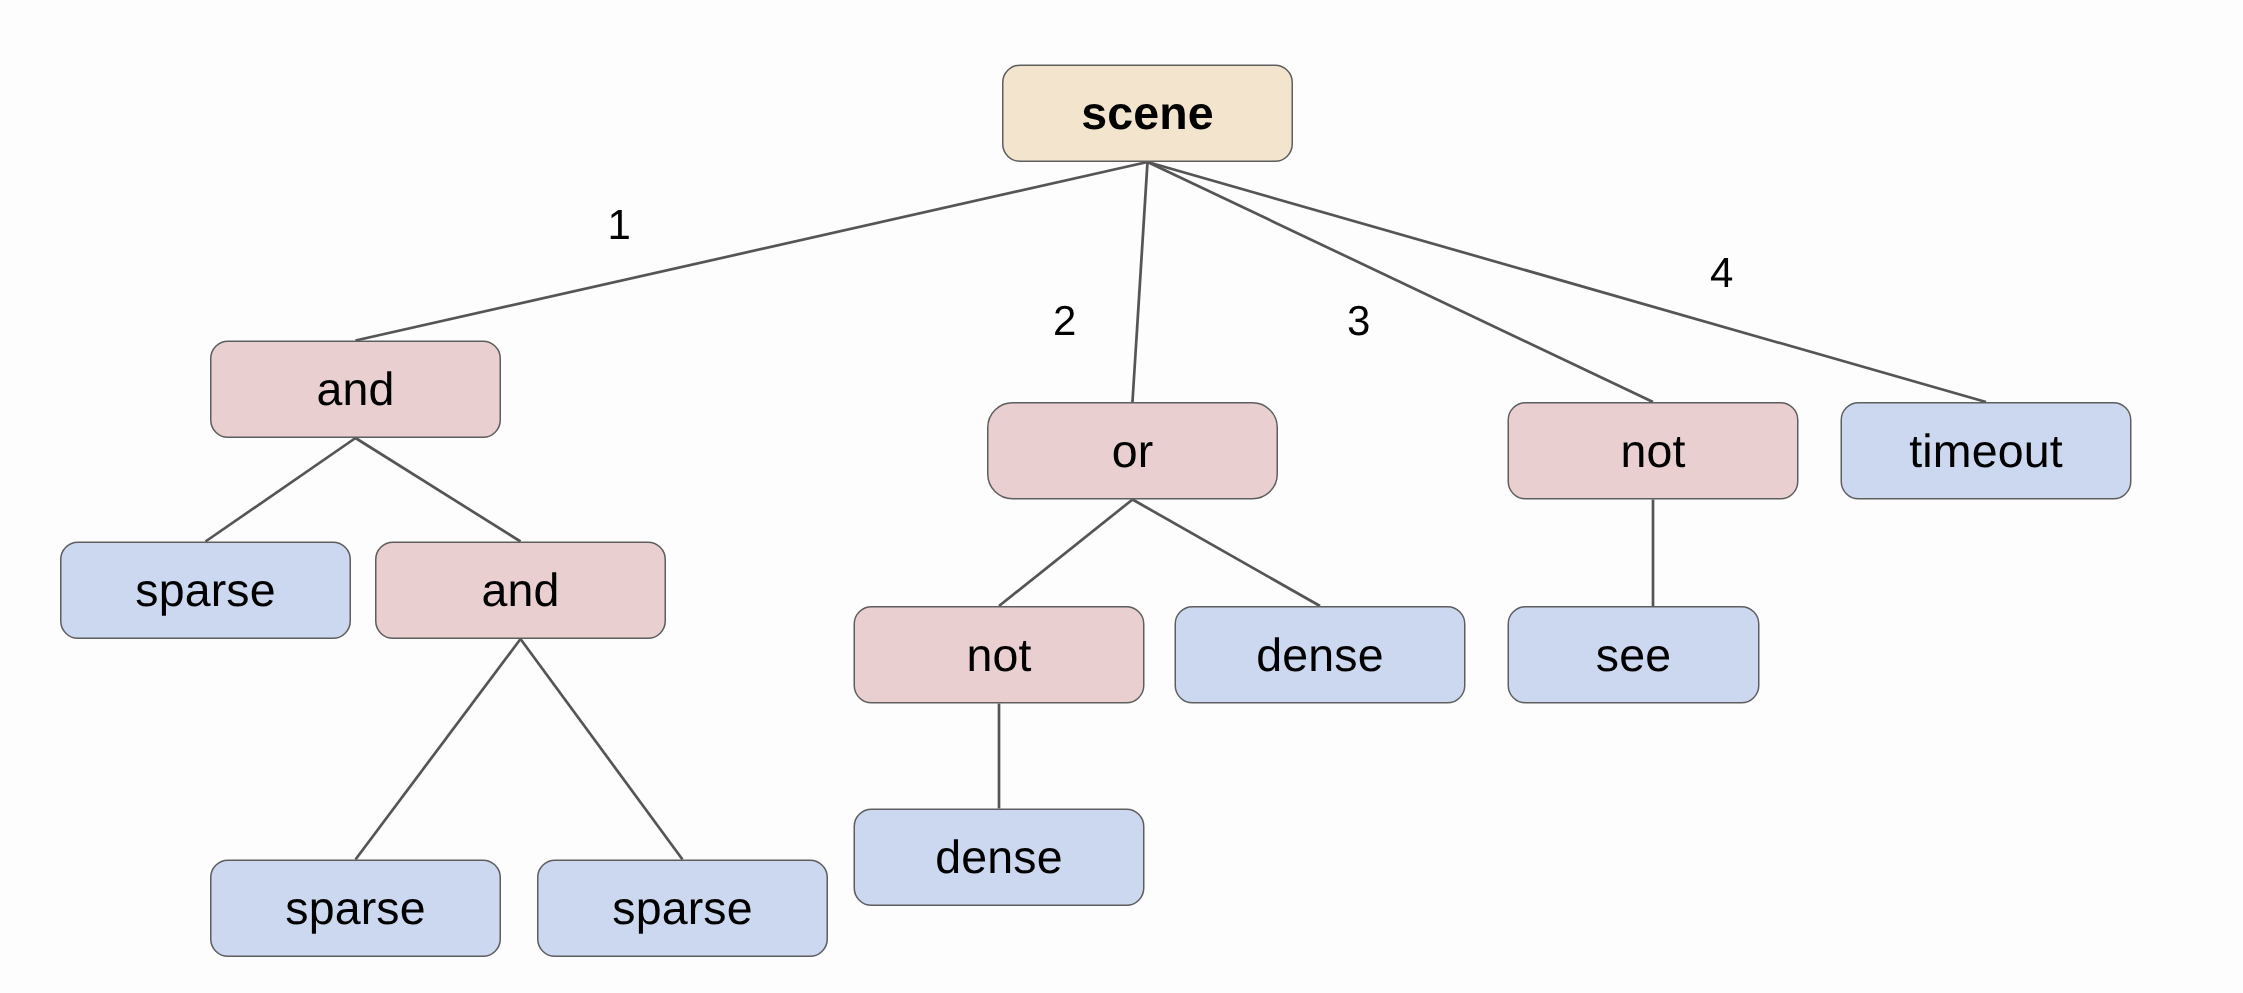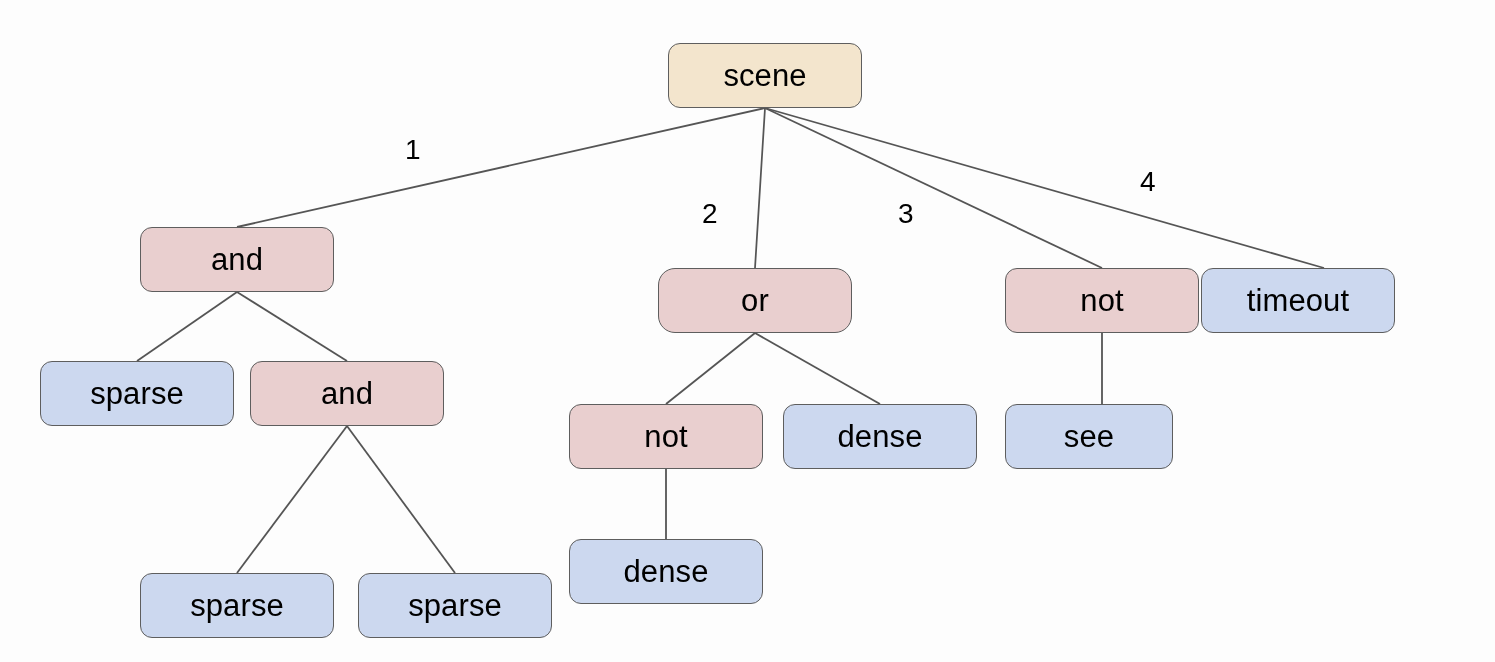--- a/index.html
+++ b/index.html
@@ -31,21 +31,21 @@
     border-radius: 12px;
     display: flex;
     align-items: center;
     justify-content: center;
     color: #000000;
     font-size: 31px;
     line-height: 1;
     letter-spacing: 0.1px;
     white-space: nowrap;
   }
-  .node-root   { background: #f3e5cd; }
+  .node-root   { background: #f3e5cd; font-weight: bold; }
   .node-op     { background: #e9cfcf; }
   .node-leaf   { background: #ccd8ef; }
   .edge-label {
     position: absolute;
     color: #000000;
     font-size: 28px;
     line-height: 1;
     white-space: nowrap;
   }
 </style>
@@ -72,21 +72,21 @@
     </div>
     <div class="node node-op" style="left: 140px; top: 227px; width: 194px; height: 65px;">
       <span>and</span>
     </div>
     <div class="node node-op" style="left: 658px; top: 268px; width: 194px; height: 65px; border-radius: 17px;">
       <span>or</span>
     </div>
     <div class="node node-op" style="left: 1005px; top: 268px; width: 194px; height: 65px;">
       <span>not</span>
     </div>
-    <div class="node node-leaf" style="left: 1201px; top: 268px; width: 194px; height: 65px;">
+    <div class="node node-leaf" style="left: 1227px; top: 268px; width: 194px; height: 65px;">
       <span>timeout</span>
     </div>
     <div class="node node-leaf" style="left: 40px; top: 361px; width: 194px; height: 65px;">
       <span>sparse</span>
     </div>
     <div class="node node-op" style="left: 250px; top: 361px; width: 194px; height: 65px;">
       <span>and</span>
     </div>
     <div class="node node-op" style="left: 569px; top: 404px; width: 194px; height: 65px;">
       <span>not</span>

